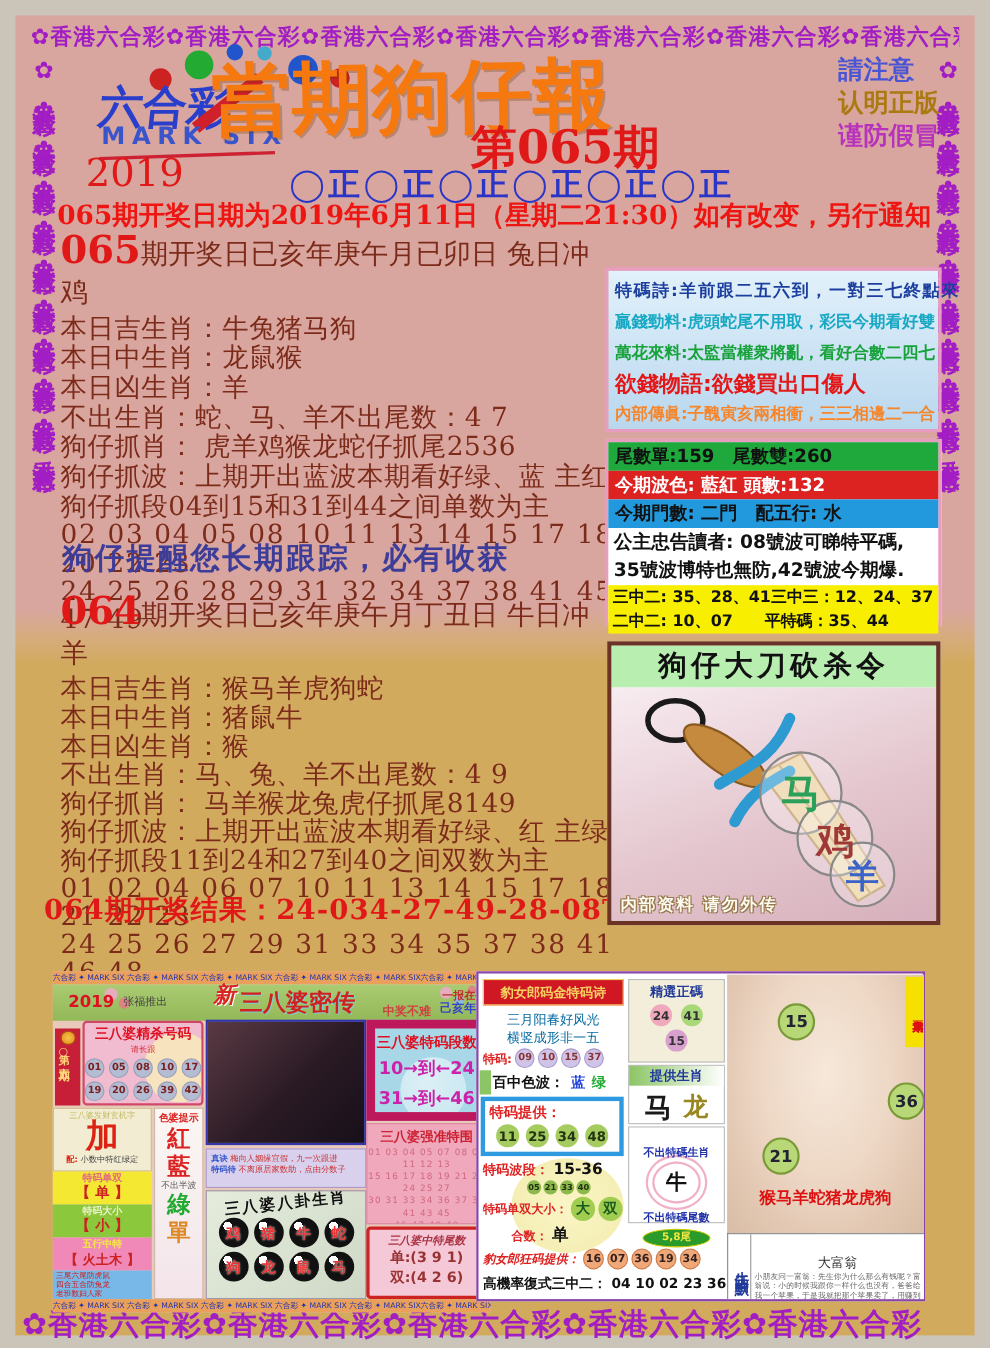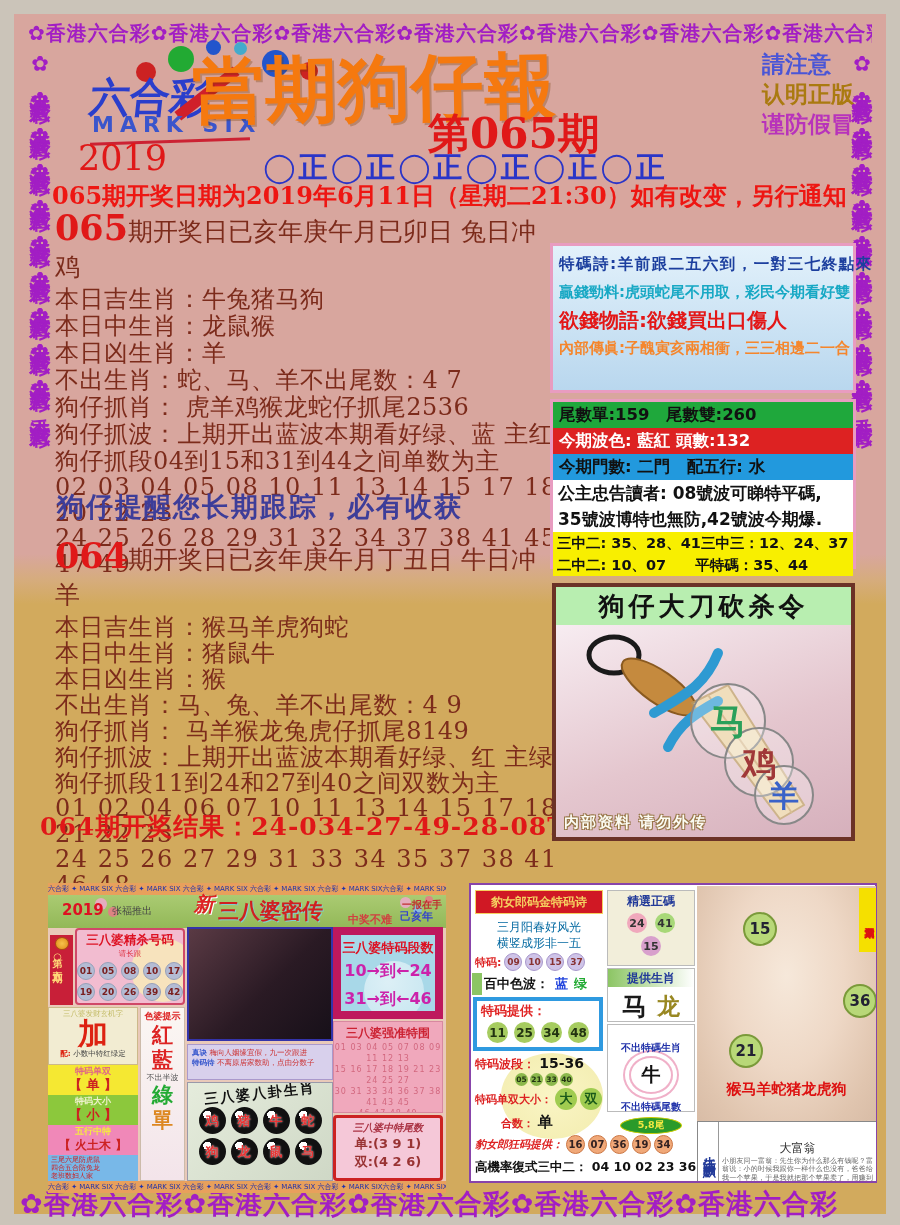--- a/index.html
+++ b/index.html
@@ -117,21 +117,21 @@
                    background:radial-gradient(circle at 40% 35%,#fff,#d8eef5);opacity:.6;}
   .duan-title{position:relative;font-size:13px;font-weight:bold;color:#dd1122;margin-top:4px;}
   .duan-r{position:relative;font-size:16px;font-weight:bold;color:#cc22aa;line-height:28px;}
   #fl-qiang{top:138px;height:92px;background:#f0a8bc;border:1px solid #d888a0;}
   .q-title{font-size:12px;font-weight:bold;color:#cc2233;margin-top:3px;}
   .q-row{font-size:8px;color:rgba(190,60,85,.6);line-height:11px;letter-spacing:1px;}
   #fl-wei{top:232px;height:66px;background:#f5c8d8;border:3px solid #cc2222;border-radius:4px;}
   .wei-title{font-size:10px;font-weight:bold;font-style:italic;color:#aa3344;margin-top:3px;}
   .wei-val{font-size:13px;font-weight:bold;color:#993333;line-height:18px;}
   
-  #panel{left:469px;top:883px;width:408px;height:300px;background:#fff;border:2px solid #8844aa;box-sizing:border-box;}
+  #panel{left:433px;top:883px;width:408px;height:300px;background:#fff;border:2px solid #8844aa;box-sizing:border-box;}
   #pn-header{left:4px;top:5px;width:128px;height:24px;background:#d01824;border:1px solid #f5d060;
              color:#f5d060;font-size:12px;font-weight:bold;text-align:center;line-height:22px;box-sizing:border-box;}
   .pn-poem{left:4px;width:128px;text-align:center;font-size:12px;font-weight:normal;color:#0369a1;}
   .pn-label{color:#dd2222;font-weight:bold;}
   #pn-tema{left:4px;top:68px;display:flex;align-items:center;gap:3px;}
   .c-lav{width:16px;height:16px;background:#cfc4e8;border:1px solid #a898cc;font-size:9px;color:#883333;}
   #pn-sebo{left:1px;top:88px;width:132px;height:22px;background:linear-gradient(90deg,#8cc564 0 10px,#fff 10px);
            display:flex;align-items:center;gap:6px;padding-left:12px;box-sizing:border-box;font-size:13px;font-weight:bold;}
   #pn-tigong{left:2px;top:112px;width:130px;height:54px;border:4px solid #2f9ae0;box-sizing:border-box;background:#fff;}
   .tg-label{font-size:13px;font-weight:bold;color:#e02222;padding:1px 0 0 4px;}
@@ -236,20 +236,21 @@
     <div class="iline">狗仔抓段11到24和27到40之间双数为主</div>
     <div class="inums">01 02 04 06 07 10 11 13 14 15 17 18 21 22 23</div>
     <div class="inums">24 25 26 27 29 31 33 34 35 37 38 41 46 48</div>
   </div>
 
   <div id="result064" class="abs serif">064期开奖结果：24-034-27-49-28-08T:44</div>
 
   <div id="poem-box" class="abs">
     <div class="poem-line l1" style="color: rgb(28, 63, 158);">特碼詩:羊前跟二五六到，一對三七終點來</div>
     <div class="poem-line" style="color: rgb(23, 168, 196);">贏錢勁料:虎頭蛇尾不用取，彩民今期看好雙</div>
+    <div class="poem-line" style="color: rgb(24, 162, 60);">萬花來料:太監當權衆將亂，看好合數二四七</div>
     <div class="poem-line l4" style="color: rgb(227, 23, 23);">欲錢物語:欲錢買出口傷人</div>
     <div class="poem-line" style="color: rgb(245, 134, 44);">內部傳眞:子醜寅亥兩相衝，三三相邊二一合</div>
   </div>
 
   <div id="bars-box" class="abs">
     <div class="bar" id="bar-green">尾數單:159　尾數雙:260</div>
     <div class="bar" id="bar-red">今期波色: 藍紅 頭數:132</div>
     <div class="bar" id="bar-blue">今期門數: 二門　配五行: 水</div>
     <div class="advice">公主忠告讀者: 08號波可睇特平碼,</div>
     <div class="advice">35號波博特也無防,42號波今期爆.</div>

